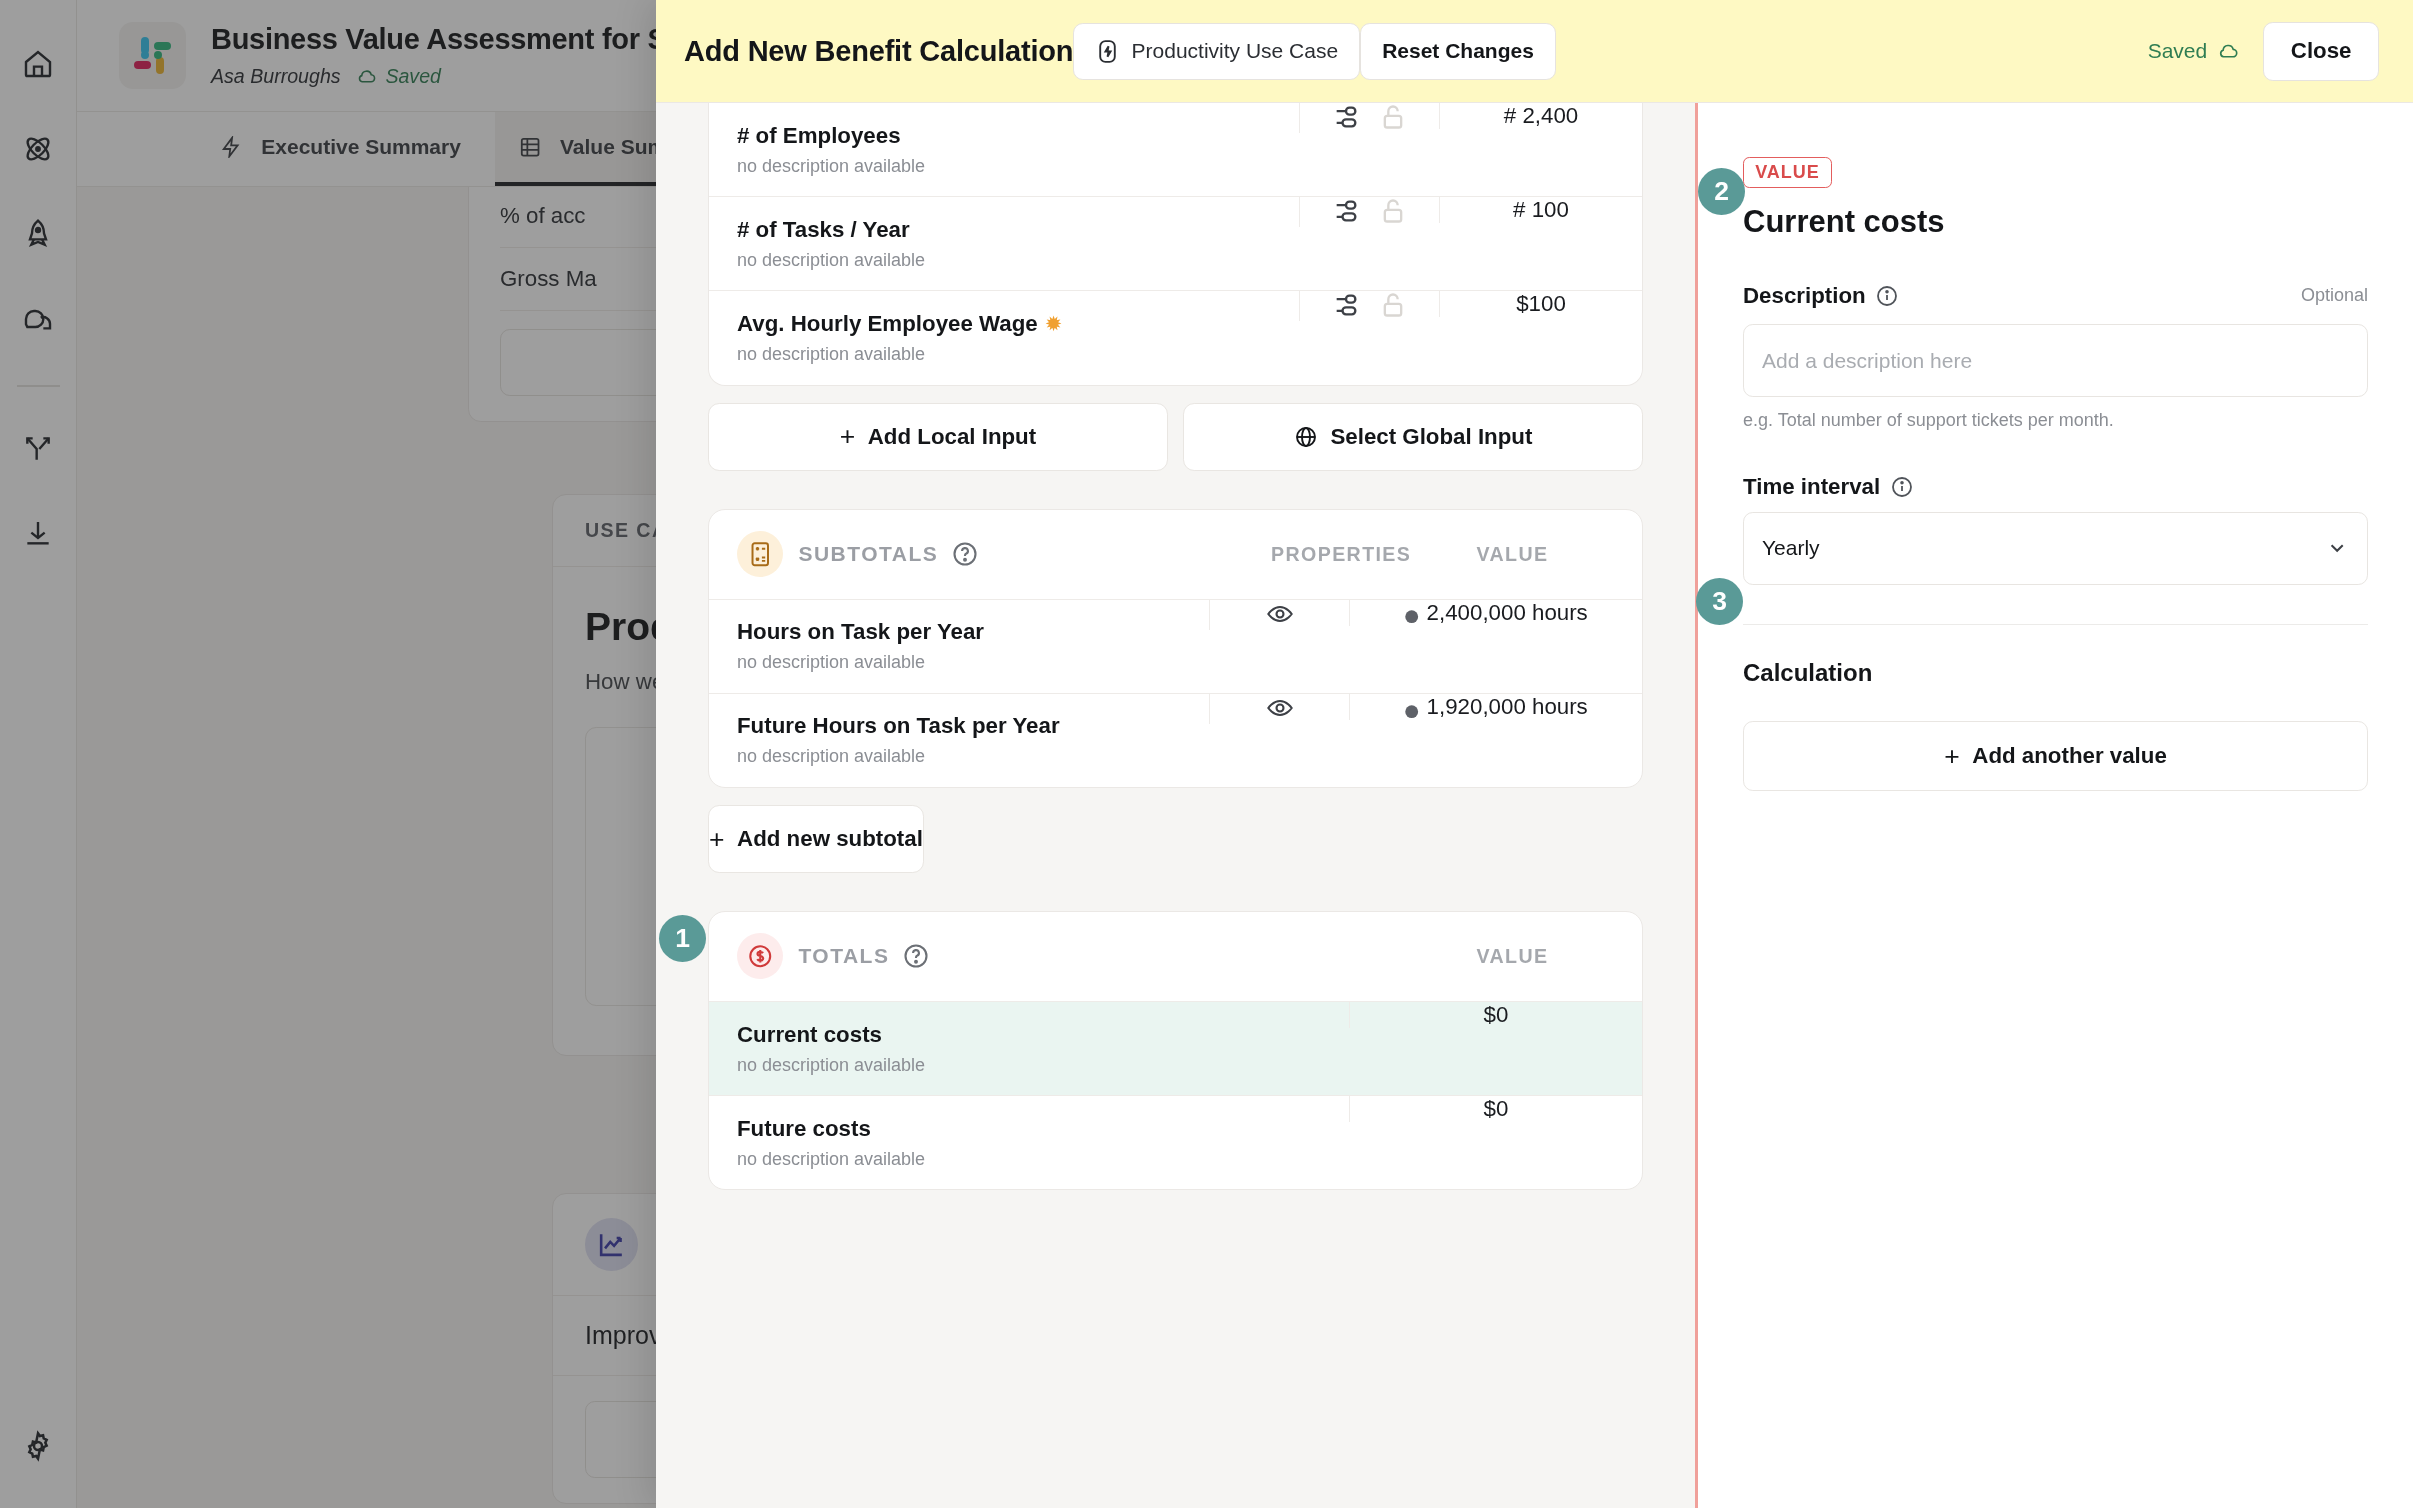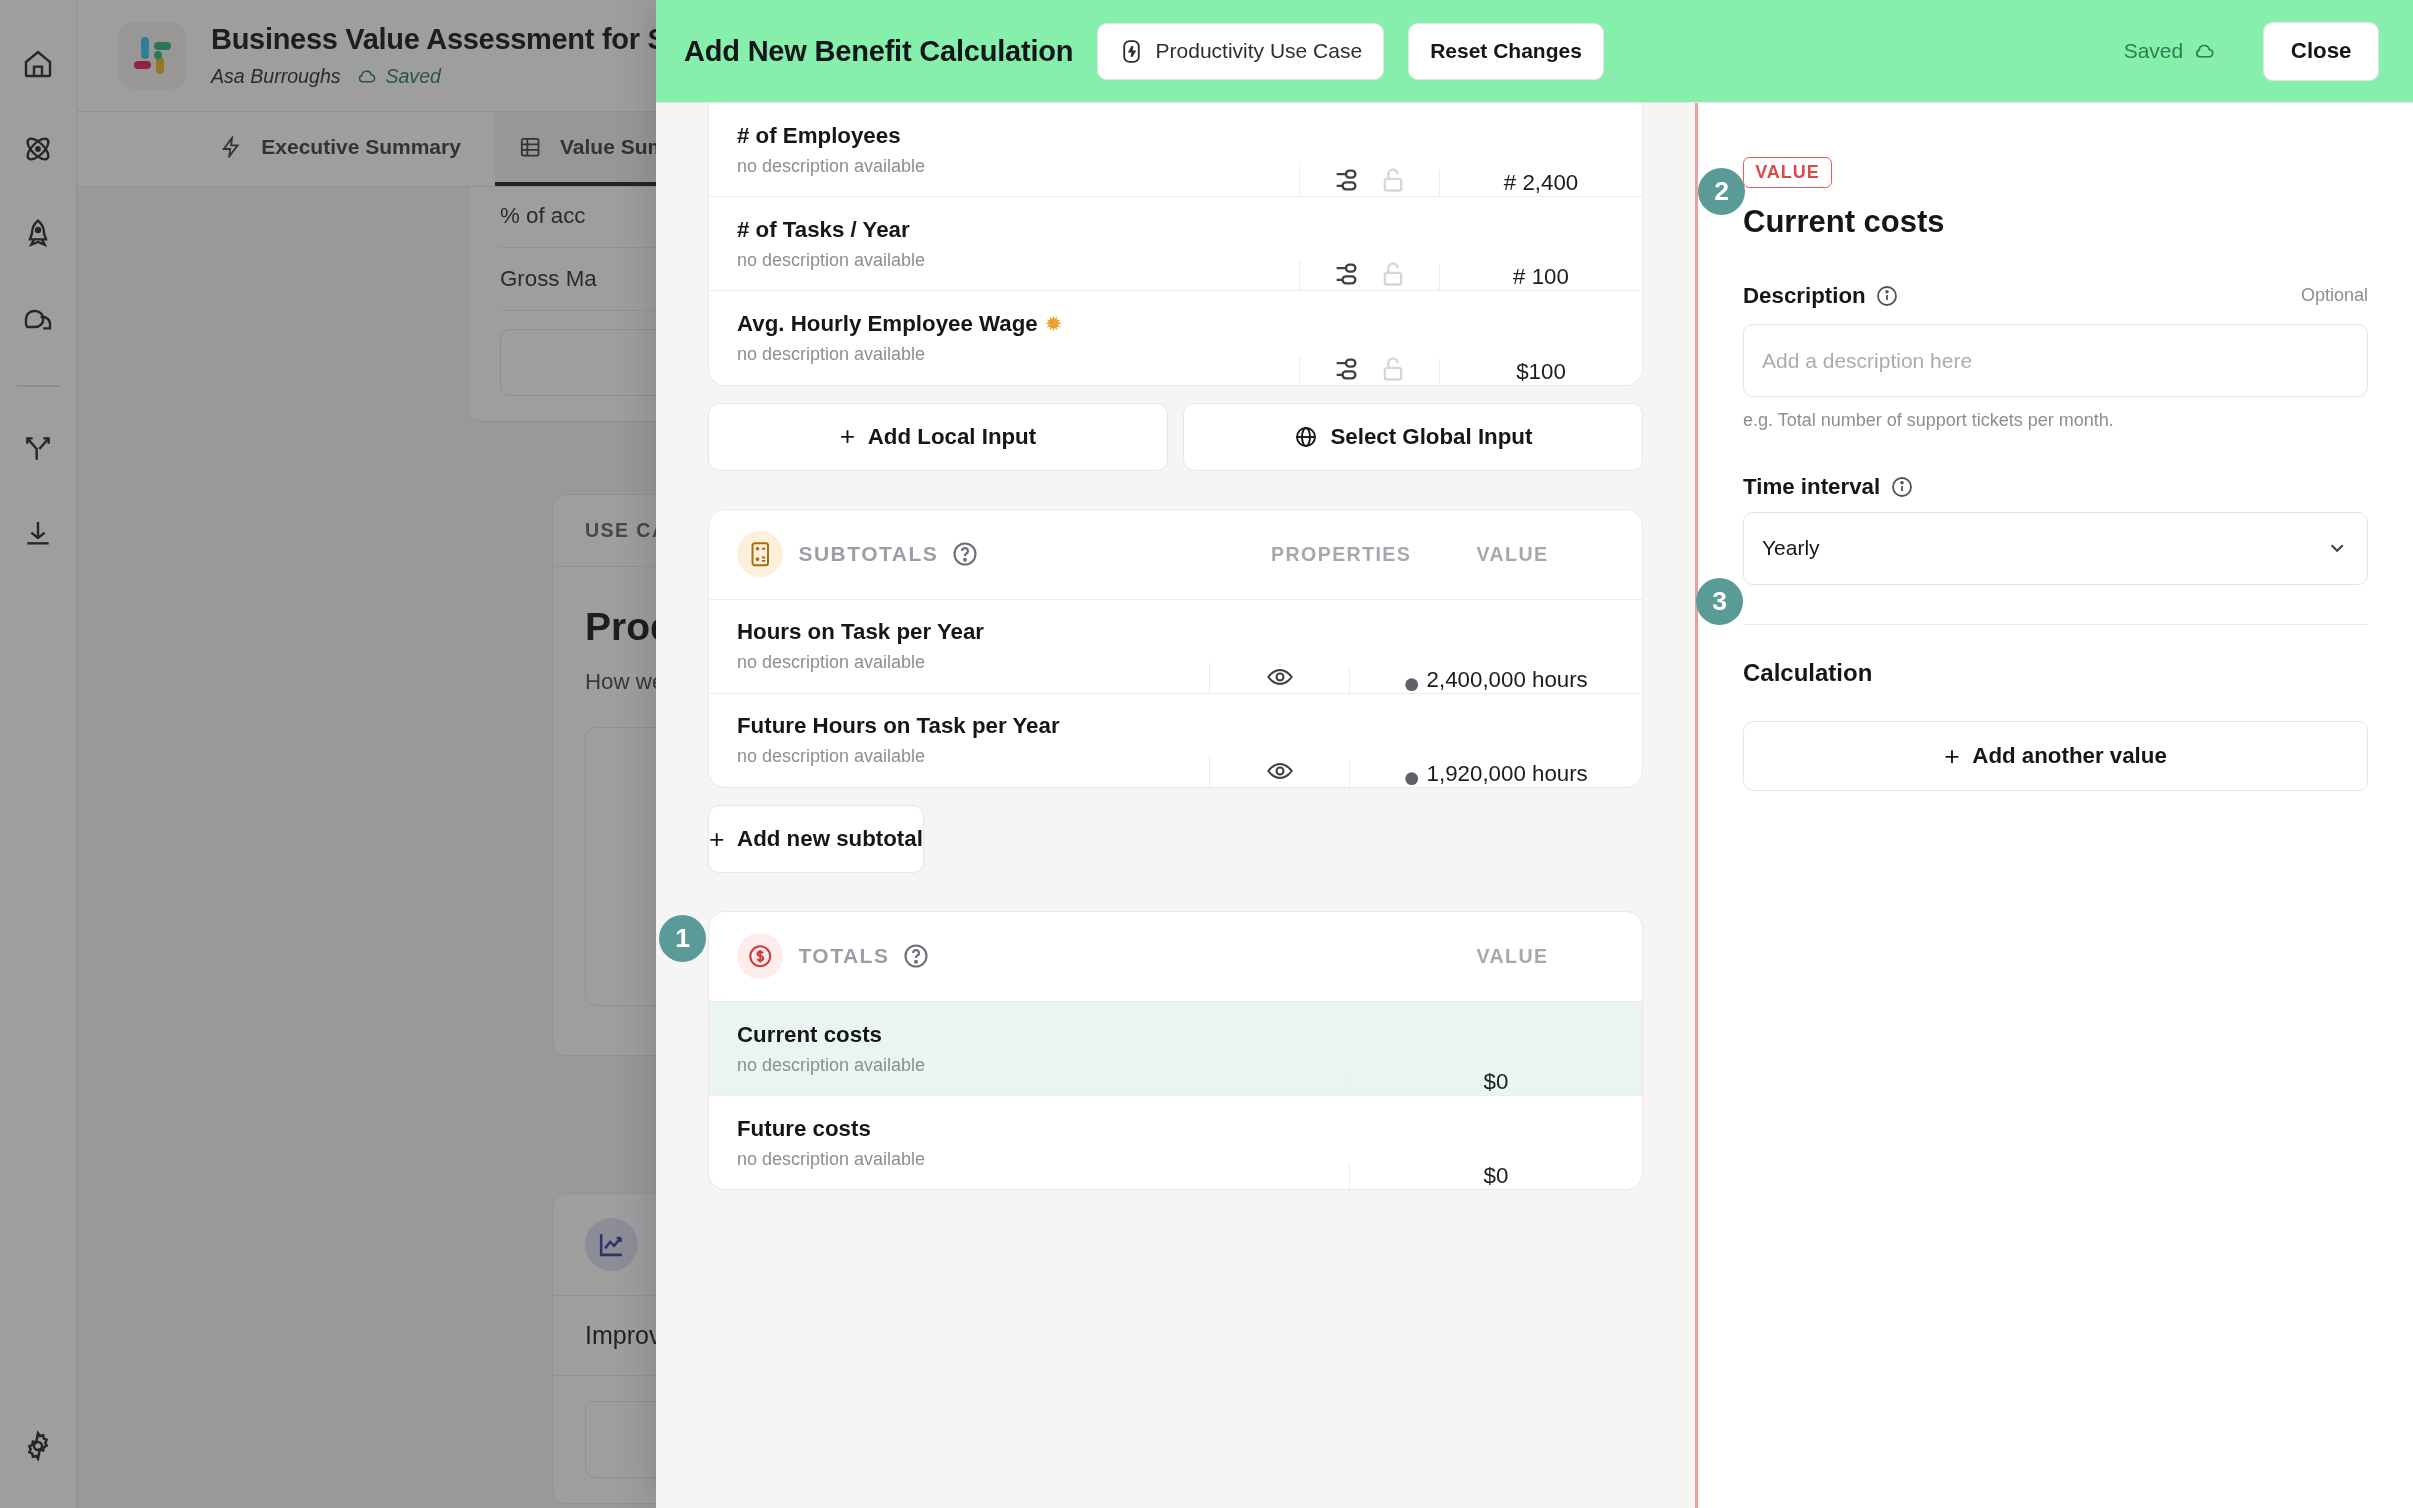--- a/index.html
+++ b/index.html
@@ -117,23 +117,23 @@
   .bg-hl-stub div { height: 77px; border: 1.4px solid #e6e3df; border-radius: 9.8px; }
 
   
   #modal {
     position: absolute; left: 656px; top: 0; width: 1757px; height: 1508px;
     background: #ffffff; z-index: 60;
     box-shadow: -8.4px 0 34px rgba(0,0,0,0.12);
     display: flex; flex-direction: column;
   }
   #modal-header {
-    height: 103px; flex: none; background: #86efac;
+    height: 103px; flex: none; background: #fef9c3;
     border-bottom: 1.4px solid #ebe8e4;
-    display: flex; align-items: center; padding: 0 34px 0 28px; gap: 24px;
+    display: flex; align-items: center; padding: 0 34px 0 28px; 
   }
   .modal-title { font-size: 29px; font-weight: 700; color: #141619; letter-spacing: -0.2px; }
   .pill-btn {
     display: flex; align-items: center; gap: 11.2px;
     height: 57px; padding: 0 21px; border: 1.4px solid #e6e3df; border-radius: 9.8px;
     background: #ffffff; font-size: 21px; color: #2b2e33; cursor: pointer;
   }
   .pill-btn svg { width: 25px; height: 25px; }
   .pill-btn.strong { font-weight: 600; color: #141619; }
   .hdr-spacer { flex: 1; }
@@ -165,21 +165,21 @@
   .sect-icon.tot { background: #fdecec; color: #d03a3a; }
   .sect-icon svg { width: 26.5px; height: 26.5px; }
   .sect-label { font-size: 21px; font-weight: 600; letter-spacing: 1.5px; color: #9b9ea4; }
   .q-icon { width: 28px; height: 28px; margin-left: 12.6px; color: #6c7076; }
   .q-icon svg { width: 28px; height: 28px; }
   .sect-spacer { flex: 1; }
   .col-head { font-size: 19.6px; font-weight: 600; letter-spacing: 1.4px; color: #a5a8ad; text-align: center; }
   .col-head.props { width: 140px; }
   .col-head.val { width: 203px; }
 
-  .calc-row { display: flex; align-items: flex-end; border-top: 1.4px solid #eeebe8; min-height: 89px; }
+  .calc-row { display: flex; align-items: flex-start; border-top: 1.4px solid #eeebe8; min-height: 89px; }
   .calc-row.first { border-top: none; }
   .calc-row.highlight { background: #eaf5f1; }
   .row-main { flex: 1; padding: 19.6px 28px; display: flex; flex-direction: column; justify-content: center; }
   .row-title { font-size: 22.3px; font-weight: 700; color: #141619; display: flex; align-items: center; gap: 8.4px; }
   .row-desc { font-size: 18px; color: #8b8e94; margin-top: 7px; }
   .sparkle { color: #f0a030; font-size: 18px; }
   .row-props {
     width: 140px; flex: none; border-left: 1.4px solid #eeebe8;
     display: flex; align-items: center; justify-content: center; gap: 19.6px; color: #3d4046;
   }

